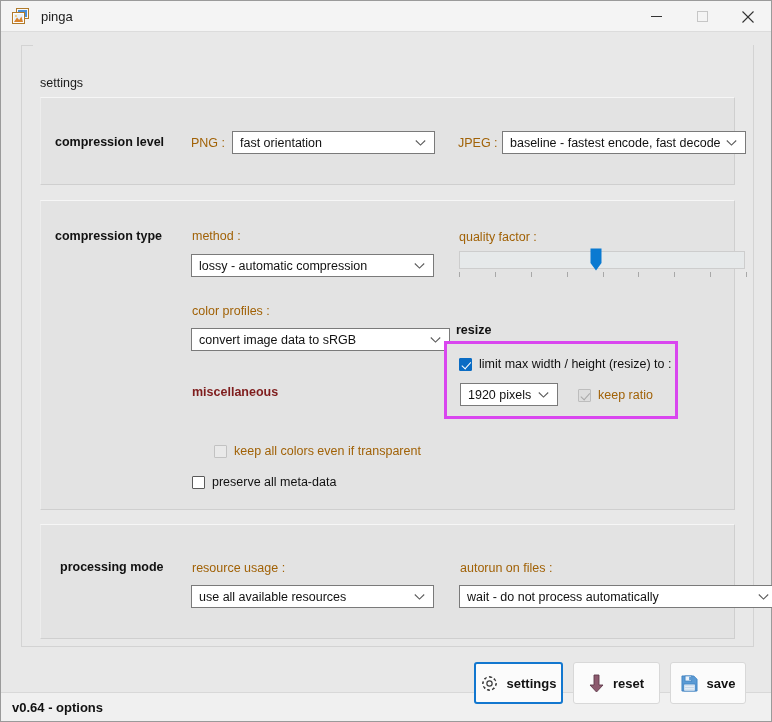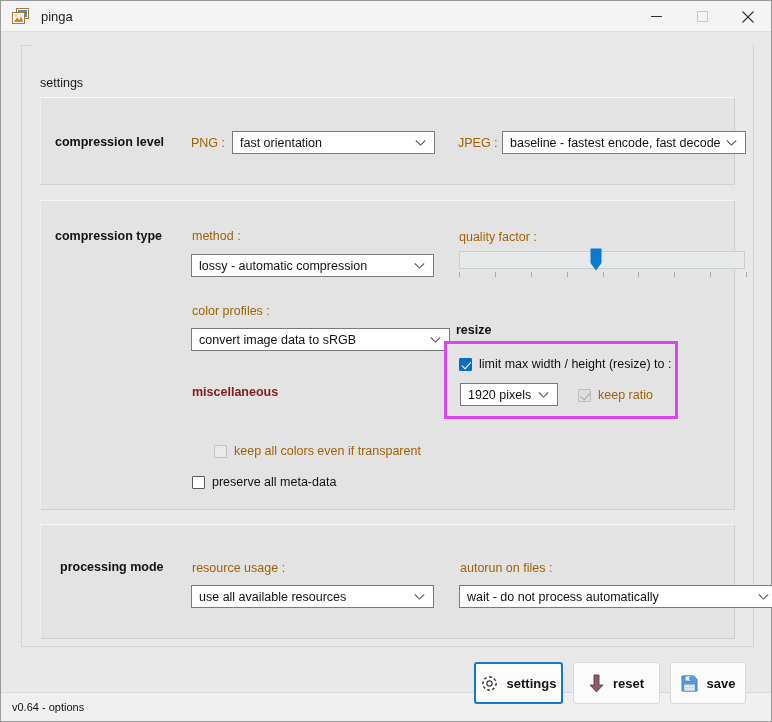--- a/index.html
+++ b/index.html
@@ -261,22 +261,22 @@
 
   
   #statusbar {
     height: 29px;
     flex: none;
     background: #f0f0f0;
     border-top: 1px solid #d8d8d8;
     display: flex;
     align-items: center;
     padding-left: 11px;
-    font-weight: normal;
-    font-size: 11px;
+    font-weight: bold;
+    font-size: 13px;
     color: #111;
   }
 </style>
 </head>
 <body>
 
 <div id="window">
 
   <div id="titlebar">
     <div id="app-icon">

